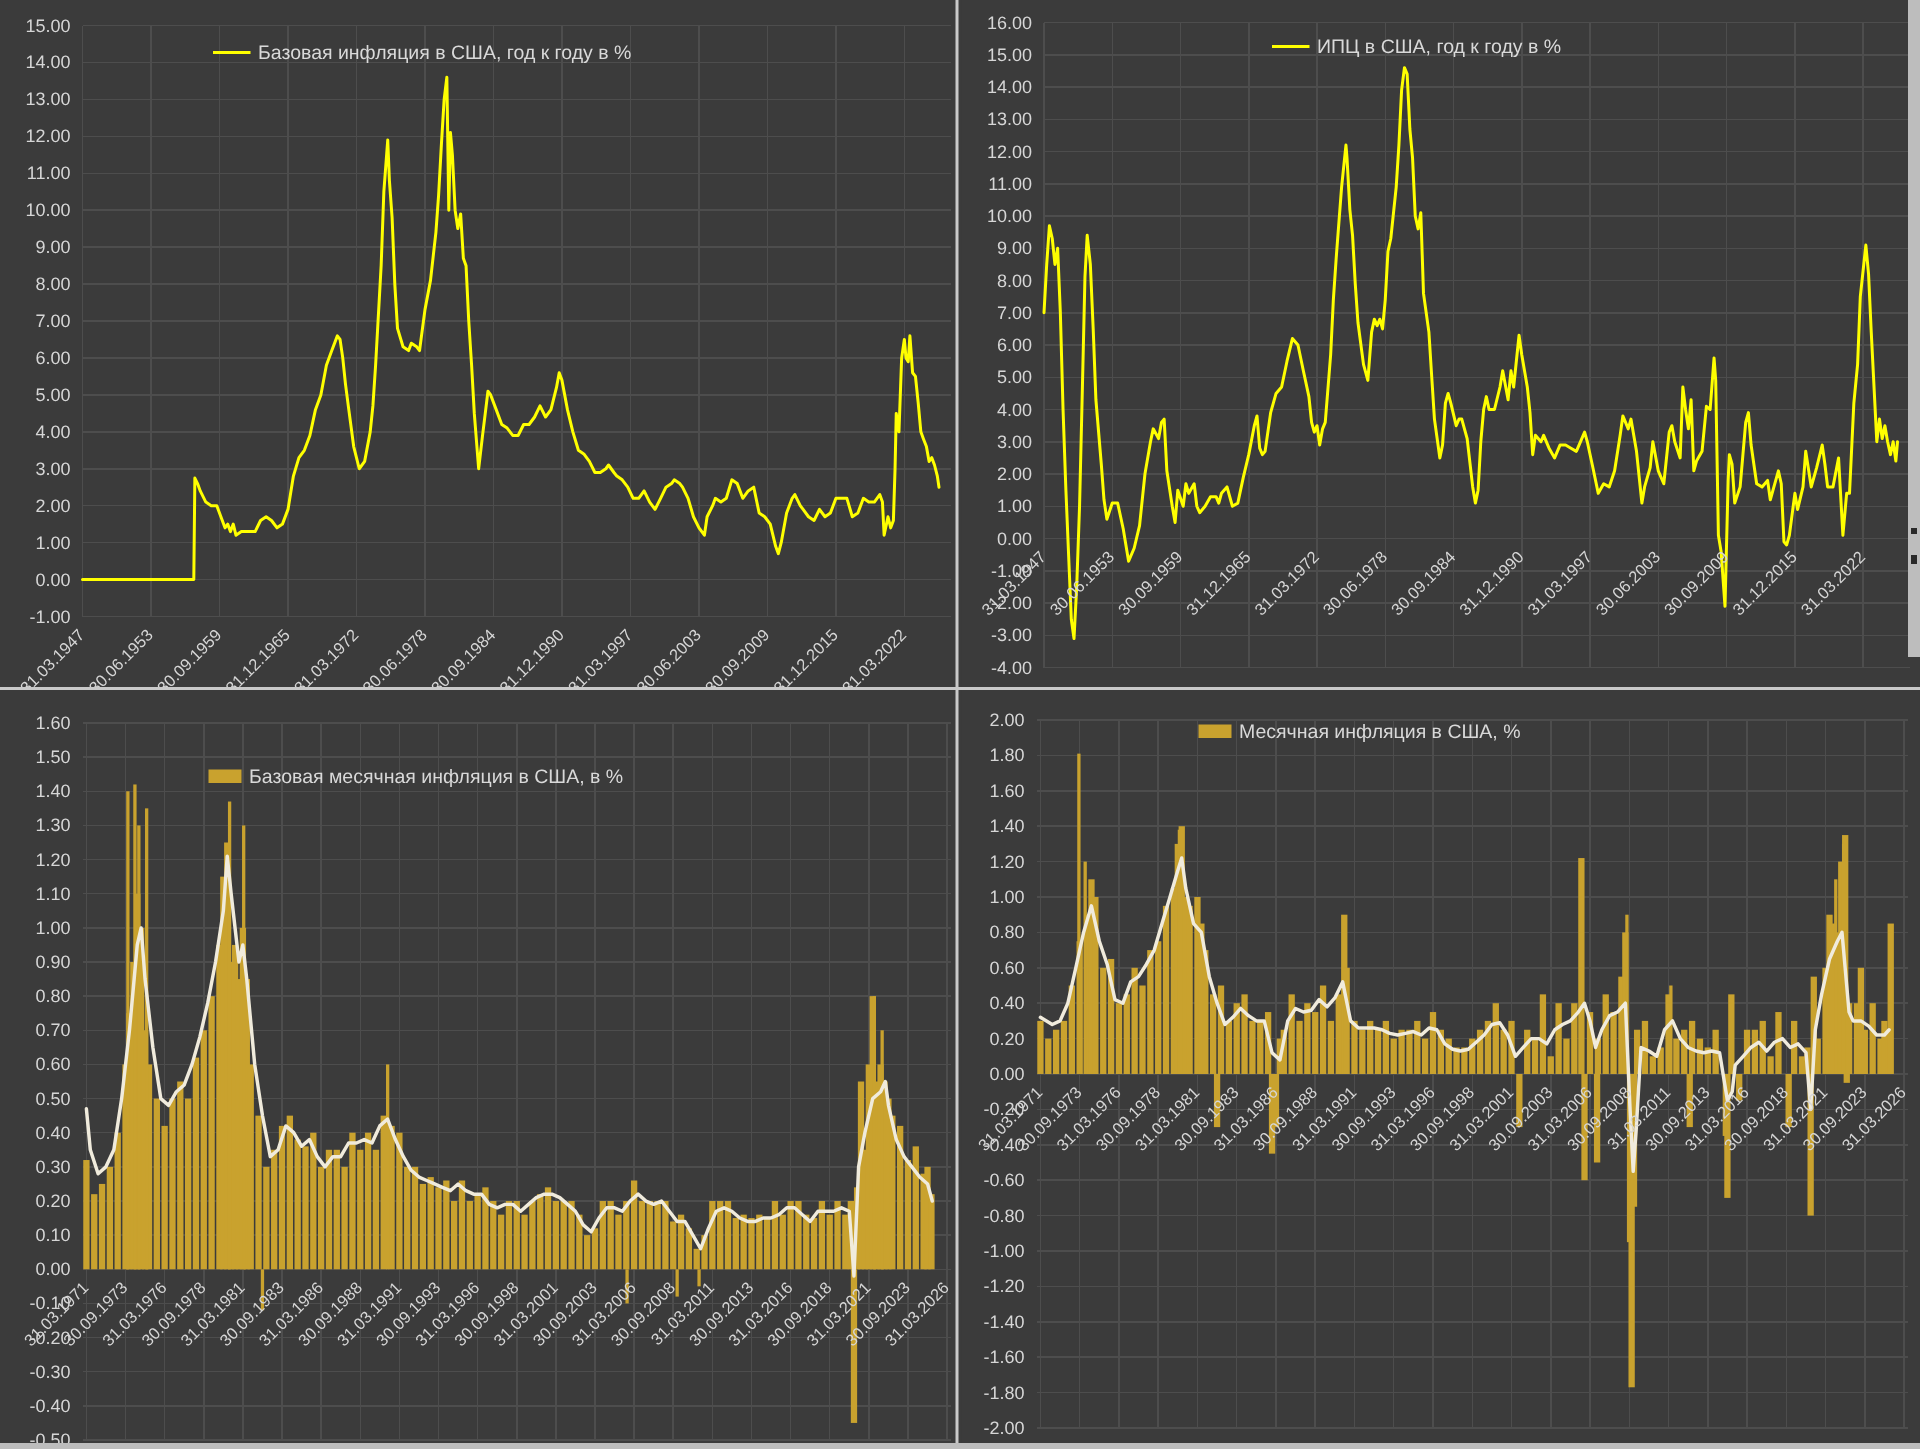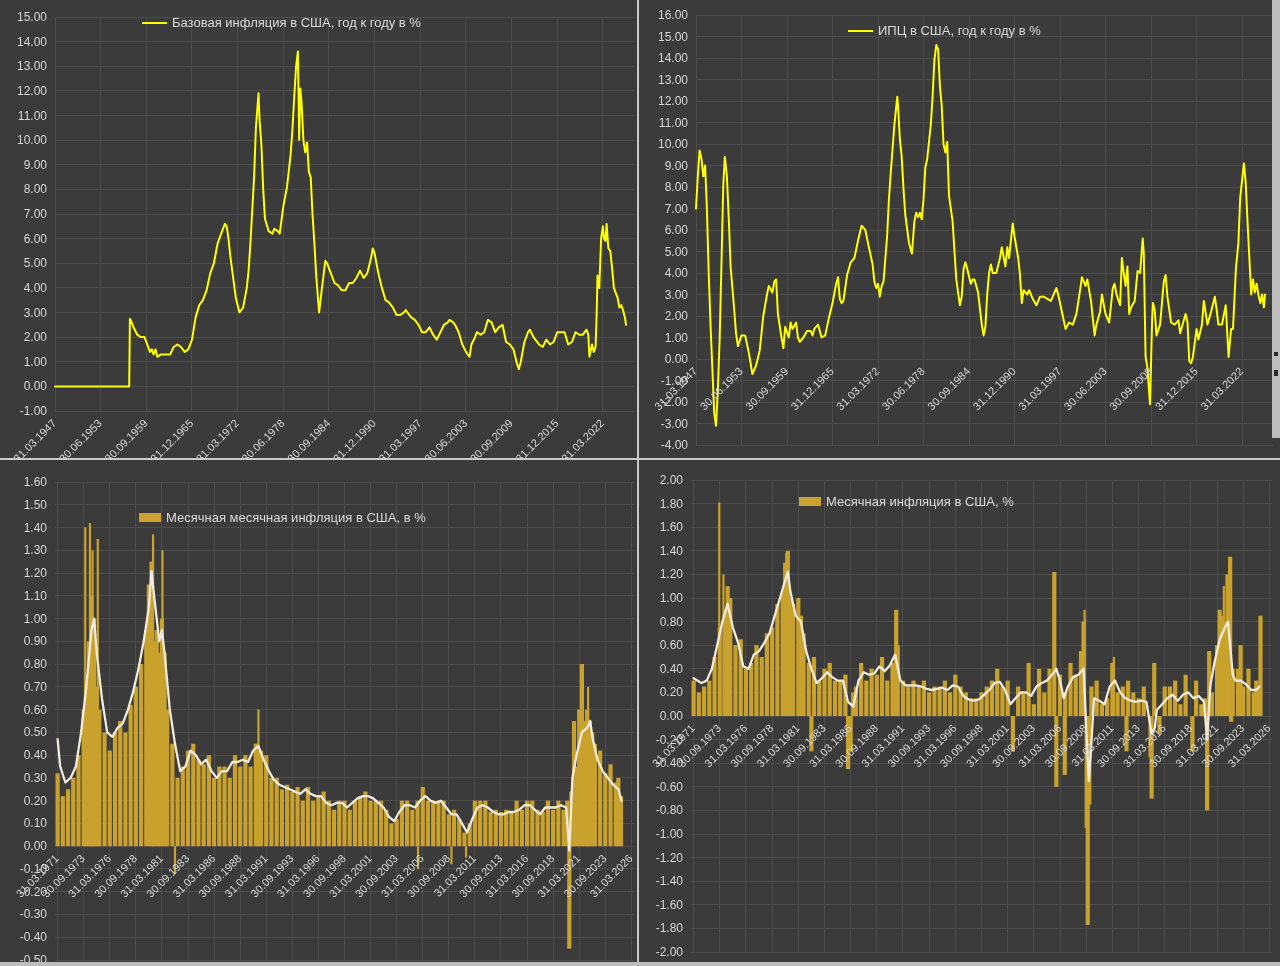--- a/index.html
+++ b/index.html
@@ -78,21 +78,21 @@
         <text transform="translate(239.6,424.0) rotate(-45)" text-anchor="end" font-size="11" fill="#d6d6d6">31.03.1972</text>
         <text transform="translate(285.3,424.0) rotate(-45)" text-anchor="end" font-size="11" fill="#d6d6d6">30.06.1978</text>
         <text transform="translate(331.0,424.0) rotate(-45)" text-anchor="end" font-size="11" fill="#d6d6d6">30.09.1984</text>
         <text transform="translate(376.6,424.0) rotate(-45)" text-anchor="end" font-size="11" fill="#d6d6d6">31.12.1990</text>
         <text transform="translate(422.3,424.0) rotate(-45)" text-anchor="end" font-size="11" fill="#d6d6d6">31.03.1997</text>
         <text transform="translate(468.0,424.0) rotate(-45)" text-anchor="end" font-size="11" fill="#d6d6d6">30.06.2003</text>
         <text transform="translate(513.6,424.0) rotate(-45)" text-anchor="end" font-size="11" fill="#d6d6d6">30.09.2009</text>
         <text transform="translate(559.3,424.0) rotate(-45)" text-anchor="end" font-size="11" fill="#d6d6d6">31.12.2015</text>
         <text transform="translate(604.9,424.0) rotate(-45)" text-anchor="end" font-size="11" fill="#d6d6d6">31.03.2022</text>
       </svg>
-    <div class="legend" style="left:142px;top:15px">
+    <div class="legend" style="left:142px;top:27px">
       <span class="lmark-line"></span>
       <span>Базовая инфляция в США, год к году в %</span>
     </div>
   </div>
 
   <div class="panel" id="panel1" style="left:641px;top:0;width:639px;height:459px">
     <svg id="svg1" width="639" height="459">
         <line x1="55" y1="15" x2="632" y2="15" stroke="#4d4d4d" stroke-width="1" shape-rendering="crispEdges"></line>
         <line x1="55" y1="36.5" x2="632" y2="36.5" stroke="#4d4d4d" stroke-width="1" shape-rendering="crispEdges"></line>
         <line x1="55" y1="58" x2="632" y2="58" stroke="#4d4d4d" stroke-width="1" shape-rendering="crispEdges"></line>
@@ -394,21 +394,21 @@
         <text transform="translate(476.9,399.2) rotate(-45)" text-anchor="end" font-size="11" fill="#d6d6d6">31.03.2011</text>
         <text transform="translate(503.0,399.2) rotate(-45)" text-anchor="end" font-size="11" fill="#d6d6d6">30.09.2013</text>
         <text transform="translate(529.1,399.2) rotate(-45)" text-anchor="end" font-size="11" fill="#d6d6d6">31.03.2016</text>
         <text transform="translate(555.1,399.2) rotate(-45)" text-anchor="end" font-size="11" fill="#d6d6d6">30.09.2018</text>
         <text transform="translate(581.2,399.2) rotate(-45)" text-anchor="end" font-size="11" fill="#d6d6d6">31.03.2021</text>
         <text transform="translate(607.3,399.2) rotate(-45)" text-anchor="end" font-size="11" fill="#d6d6d6">30.09.2023</text>
         <text transform="translate(633.4,399.2) rotate(-45)" text-anchor="end" font-size="11" fill="#d6d6d6">31.03.2026</text>
       </svg>
     <div class="legend" style="left:139px;top:50px">
       <span class="lmark-bar"></span>
-      <span>Месячная месячная инфляция в США, в %</span>
+      <span>Базовая месячная инфляция в США, в %</span>
     </div>
   </div>
 
   <div class="panel" id="panel3" style="left:641px;top:460px;width:639px;height:506px">
     <svg id="svg3" width="639" height="506">
         <line x1="50" y1="20" x2="631" y2="20" stroke="#4d4d4d" stroke-width="1" shape-rendering="crispEdges"></line>
         <line x1="50" y1="43.599999999999994" x2="631" y2="43.599999999999994" stroke="#4d4d4d" stroke-width="1" shape-rendering="crispEdges"></line>
         <line x1="50" y1="67.19999999999999" x2="631" y2="67.19999999999999" stroke="#4d4d4d" stroke-width="1" shape-rendering="crispEdges"></line>
         <line x1="50" y1="90.80000000000001" x2="631" y2="90.80000000000001" stroke="#4d4d4d" stroke-width="1" shape-rendering="crispEdges"></line>
         <line x1="50" y1="114.4" x2="631" y2="114.4" stroke="#4d4d4d" stroke-width="1" shape-rendering="crispEdges"></line>
@@ -630,21 +630,21 @@
         <text transform="translate(421.0,269.0) rotate(-45)" text-anchor="end" font-size="11" fill="#d6d6d6">31.03.2006</text>
         <text transform="translate(447.2,269.0) rotate(-45)" text-anchor="end" font-size="11" fill="#d6d6d6">30.09.2008</text>
         <text transform="translate(473.4,269.0) rotate(-45)" text-anchor="end" font-size="11" fill="#d6d6d6">31.03.2011</text>
         <text transform="translate(499.5,269.0) rotate(-45)" text-anchor="end" font-size="11" fill="#d6d6d6">30.09.2013</text>
         <text transform="translate(525.7,269.0) rotate(-45)" text-anchor="end" font-size="11" fill="#d6d6d6">31.03.2016</text>
         <text transform="translate(551.9,269.0) rotate(-45)" text-anchor="end" font-size="11" fill="#d6d6d6">30.09.2018</text>
         <text transform="translate(578.0,269.0) rotate(-45)" text-anchor="end" font-size="11" fill="#d6d6d6">31.03.2021</text>
         <text transform="translate(604.2,269.0) rotate(-45)" text-anchor="end" font-size="11" fill="#d6d6d6">30.09.2023</text>
         <text transform="translate(630.4,269.0) rotate(-45)" text-anchor="end" font-size="11" fill="#d6d6d6">31.03.2026</text>
       </svg>
-    <div class="legend" style="left:158px;top:34px">
+    <div class="legend" style="left:158px;top:20px">
       <span class="lmark-bar"></span>
       <span>Месячная инфляция в США, %</span>
     </div>
   </div>
 
   <div class="vdivider" style="left:637px;top:0;width:2px;height:962px"></div>
   <div class="hdivider" style="left:0;top:458px;width:1280px;height:2px"></div>
   <div class="edgestrip" style="left:1272px;top:0;width:8px;height:438px"></div>
   <div class="edgemark" style="left:1274px;top:352px;width:4px;height:4px"></div>
   <div class="edgemark" style="left:1274px;top:370px;width:4px;height:6px"></div>

